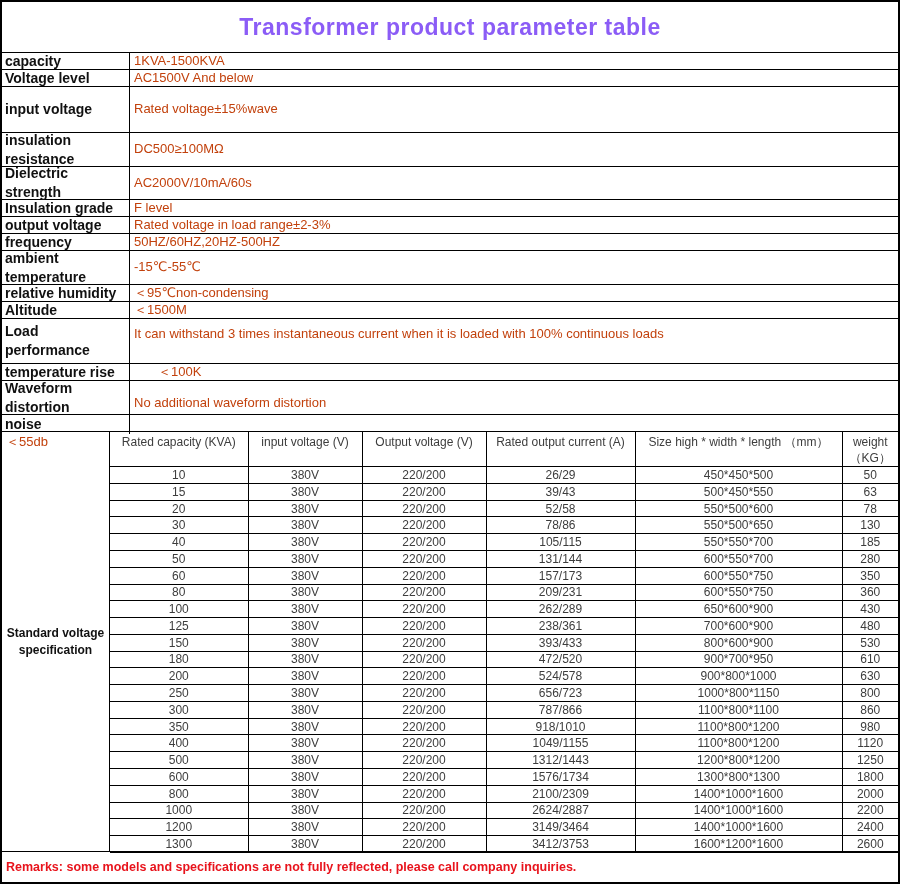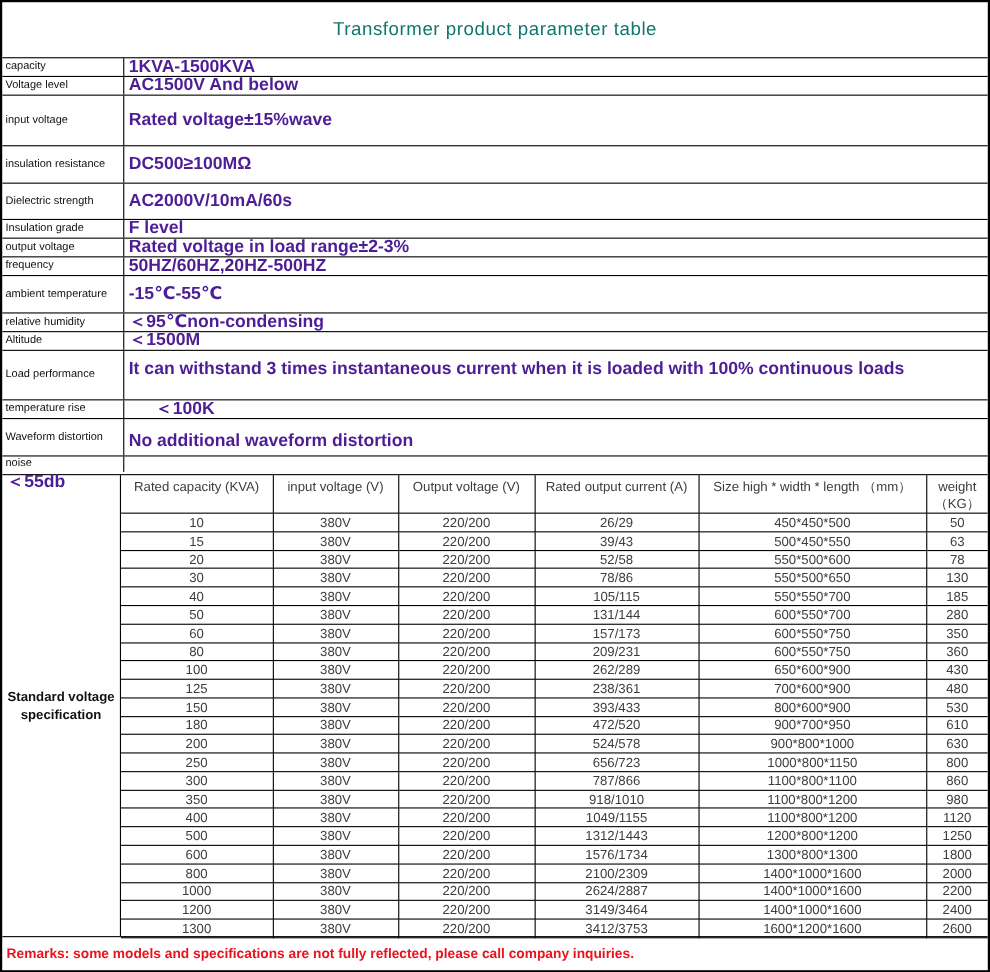--- a/index.html
+++ b/index.html
@@ -1,23 +1,23 @@
 <!DOCTYPE html>
 <html><head>
 <meta charset="utf-8">
 <style>
   html,body{margin:0;padding:0;background:#fff;}
   body{font-family:"Liberation Sans","DejaVu Sans",sans-serif;}
   #page{width:900px;height:884px;box-sizing:border-box;border:2px solid #000;background:#fff;overflow:hidden;}
   .title-bar{height:50px;display:flex;align-items:center;justify-content:center;}
-  .title-bar h1{margin:0;font-size:17px;font-weight:normal;color:#0f766e;letter-spacing:0.5px;}
+  .title-bar h1{margin:0;font-size:23px;font-weight:bold;color:#8b5cf6;letter-spacing:0.5px;}
   .param-row{display:flex;border-top:1px solid #000;box-sizing:border-box;}
-  .param-label{width:111px;box-sizing:border-box;border-right:1px solid #000;font-weight:normal;
-    font-size:10px;line-height:1.35;color:#111;display:flex;align-items:center;padding:0 2px 0 3px;}
-  .param-value{flex:1;font-size:16px;color:#4c1d95;display:flex;align-items:center;padding-left:4px;line-height:1.25;font-weight:bold;}
+  .param-label{width:128px;box-sizing:border-box;border-right:1px solid #000;font-weight:bold;
+    font-size:14px;line-height:1.35;color:#111;display:flex;align-items:center;padding:0 2px 0 3px;}
+  .param-value{flex:1;font-size:13px;color:#c2410c;display:flex;align-items:center;padding-left:4px;line-height:1.25;}
   .param-row.v-top .param-value{align-items:flex-start;padding-top:7px;}
   .param-row.v-bottom .param-value{align-items:flex-end;padding-bottom:3px;}
   .spec-section{display:flex;height:421px;box-sizing:border-box;border-top:1px solid #000;border-bottom:1px solid #000;}
   .spec-label{width:112px;box-sizing:border-box;border-right:1px solid #000;display:flex;align-items:center;
     justify-content:center;text-align:center;font-weight:bold;font-size:12px;color:#111;line-height:1.4;}
   .spec-table-wrap{flex:1;}
   table.spec{width:100%;height:421px;border-collapse:collapse;table-layout:fixed;font-size:12px;color:#3d3d3d;text-align:center;}
   table.spec th{font-weight:normal;color:#3d3d3d;border:1px solid #000;vertical-align:top;padding:3px 0 0 0;
     white-space:pre-line;line-height:1.3;height:30px;}
   table.spec td{border:1px solid #000;padding:0;line-height:1;}

